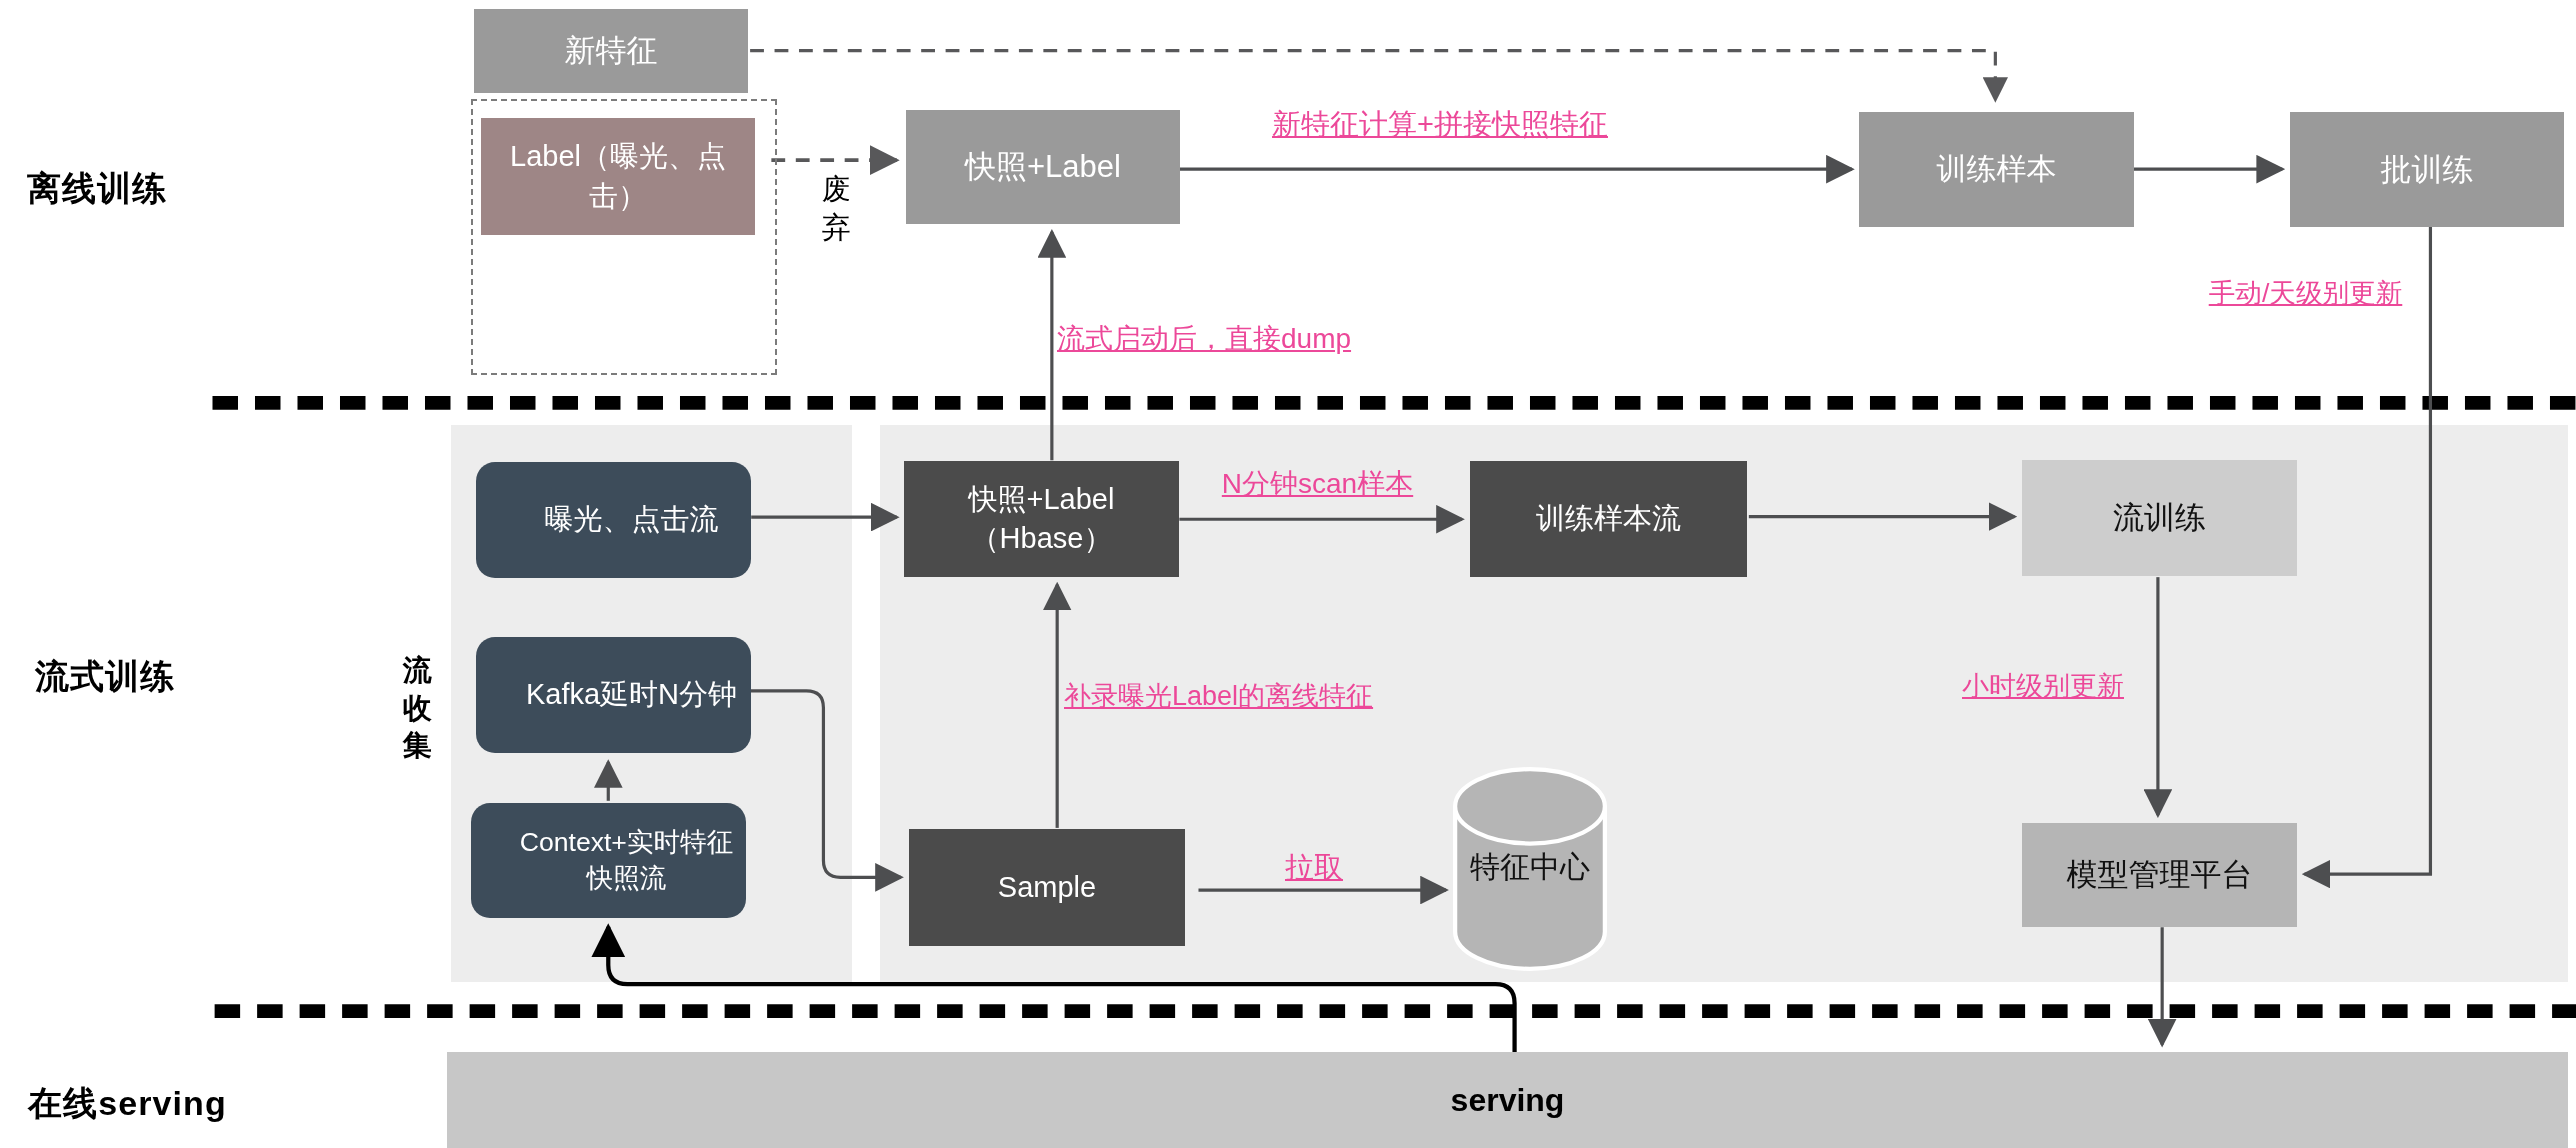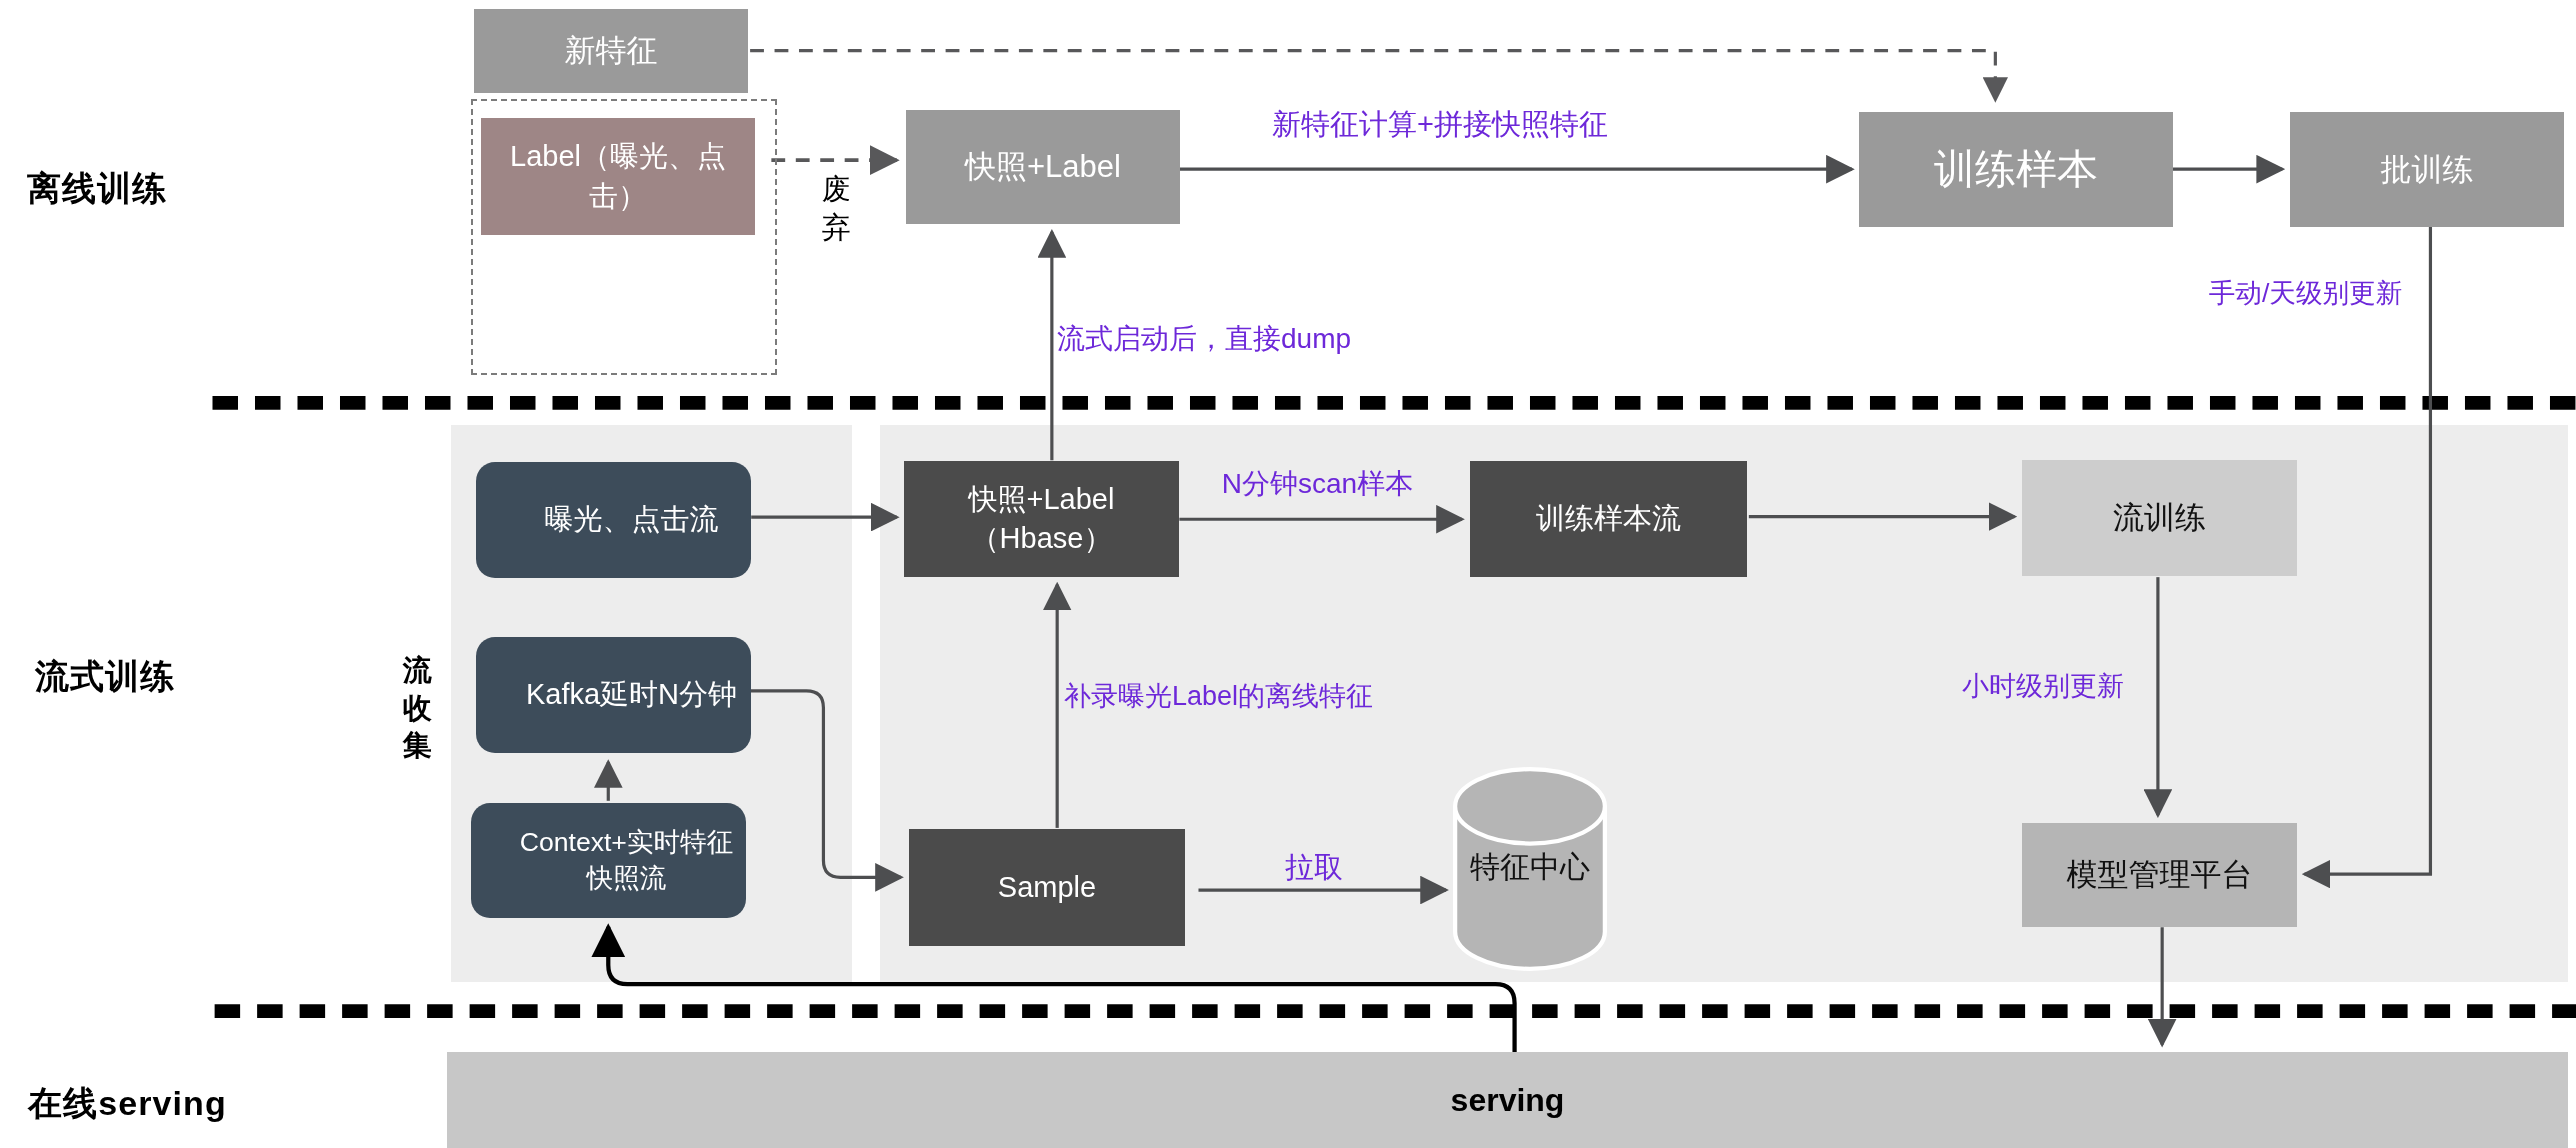--- a/index.html
+++ b/index.html
@@ -26,21 +26,21 @@
   .charcoal{background:var(--c-box_charcoal);color:var(--c-text_light);}
   .light{background:var(--c-box_light);color:var(--c-text_dark);}
   .mid{background:var(--c-box_mid);color:var(--c-text_dark);}
   .dashed-group{
     position:absolute;left:471px;top:99px;width:306px;height:276px;
     border:2.7px dashed #7b7b7b;box-sizing:border-box;z-index:2;background:transparent;
   }
   .section-label{
     position:absolute;font-size:34px;font-weight:bold;color:#000;z-index:3;letter-spacing:1.1px;
   }
-  .edge-label{position:absolute;font-size:28px;color:#6d28d9;z-index:3;white-space:nowrap;}
+  .edge-label{position:absolute;font-size:28px;color:#ec4899;z-index:3;white-space:nowrap;text-decoration:underline;}
   .edge-label.center{text-align:center;}
   .vstack{
     position:absolute;z-index:3;width:1.25em;word-break:break-all;line-height:1.3;
     text-align:center;font-size:29px;color:#000;white-space:normal;
   }
   .bold{font-weight:bold;}
   .cylinder{position:absolute;left:1453px;top:767px;width:154px;height:204px;z-index:3;}
   .cylinder .cyl-label{
     position:absolute;left:0;top:80px;width:100%;text-align:center;
     font-size:30px;color:var(--c-text_dark);z-index:4;white-space:nowrap;
@@ -101,21 +101,21 @@
   <div class="vstack bold" style="left:399px;top:652px;">流收集</div>
 
   <div class="box gray" style="left:474px;top:9px;width:274px;height:84px;font-size:31px;">新特征</div>
 
   <div class="dashed-group"></div>
 
   <div class="box mauve" style="left:481px;top:118px;width:274px;height:117px;">Label（曝光、点
 击）</div>
 
   <div class="box gray" style="left:906px;top:110px;width:274px;height:114px;font-size:31px;">快照+Label</div>
-  <div class="box gray" style="left:1859px;top:112px;width:314px;height:115px;font-size:41px;">训练样本</div>
+  <div class="box gray" style="left:1859px;top:112px;width:275px;height:115px;font-size:30px;">训练样本</div>
   <div class="box gray" style="left:2290px;top:112px;width:274px;height:115px;font-size:31px;">批训练</div>
 
   <div class="box slate" style="left:476px;top:462px;width:275px;height:116px;">曝光、点击流</div>
   <div class="box slate" style="left:476px;top:637px;width:275px;height:116px;">Kafka延时N分钟</div>
   <div class="box slate" style="left:471px;top:803px;width:275px;height:115px;font-size:26.6px;">Context+实时特征
 快照流</div>
 
   <div class="box charcoal" style="left:904px;top:461px;width:275px;height:116px;">快照+Label
 （Hbase）</div>
   <div class="box charcoal" style="left:1470px;top:461px;width:277px;height:116px;">训练样本流</div>

